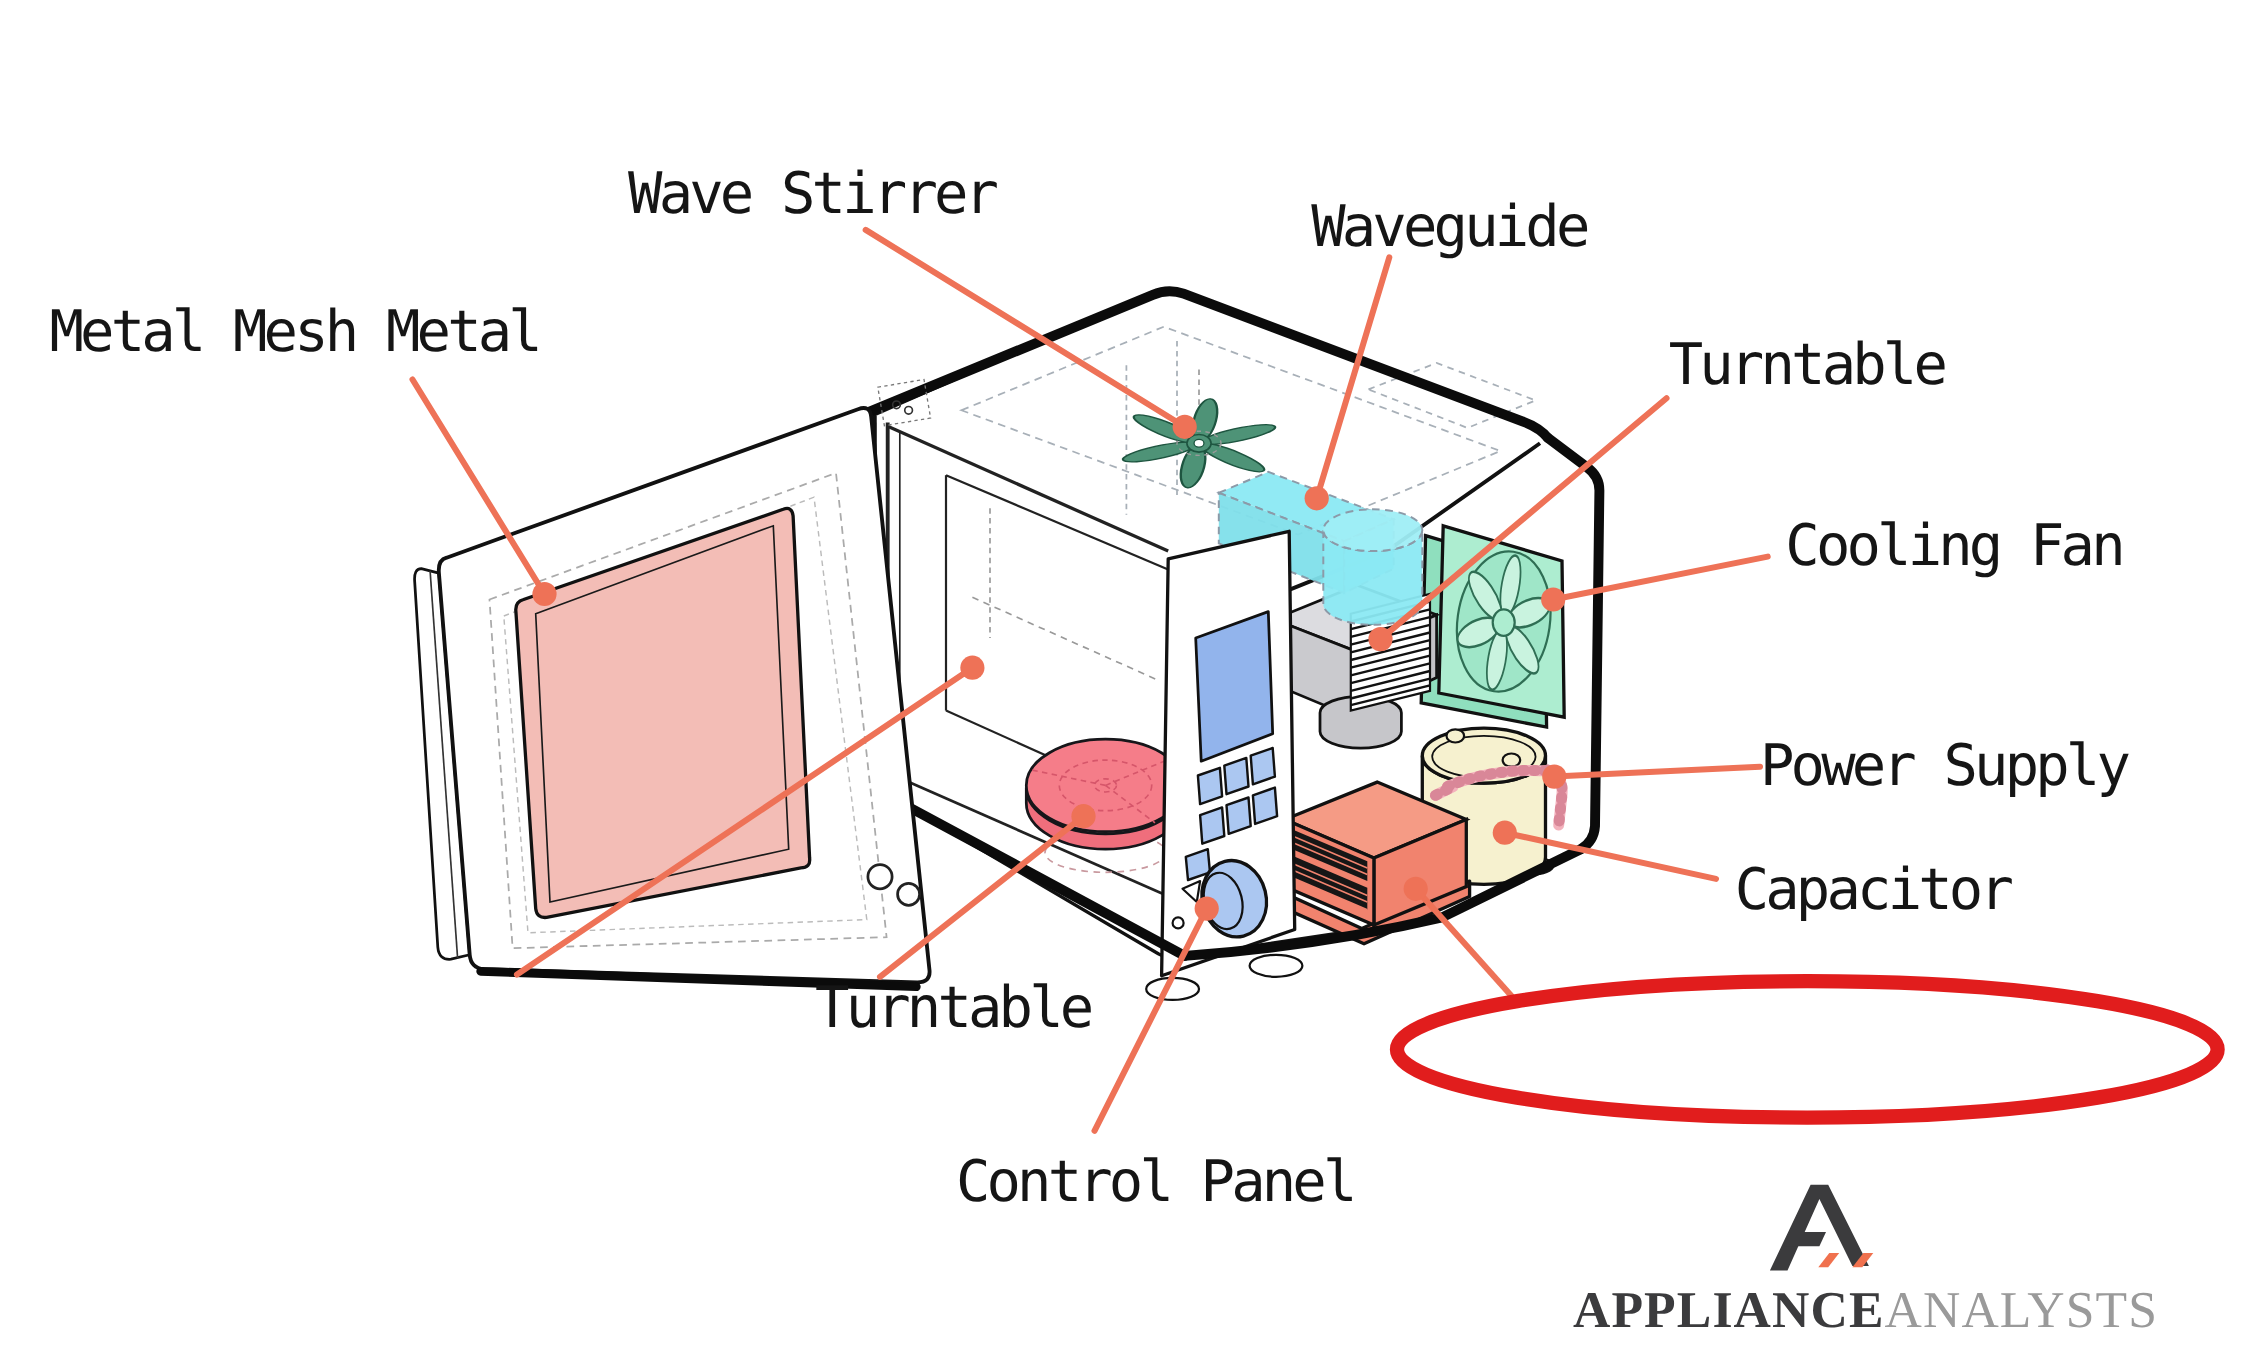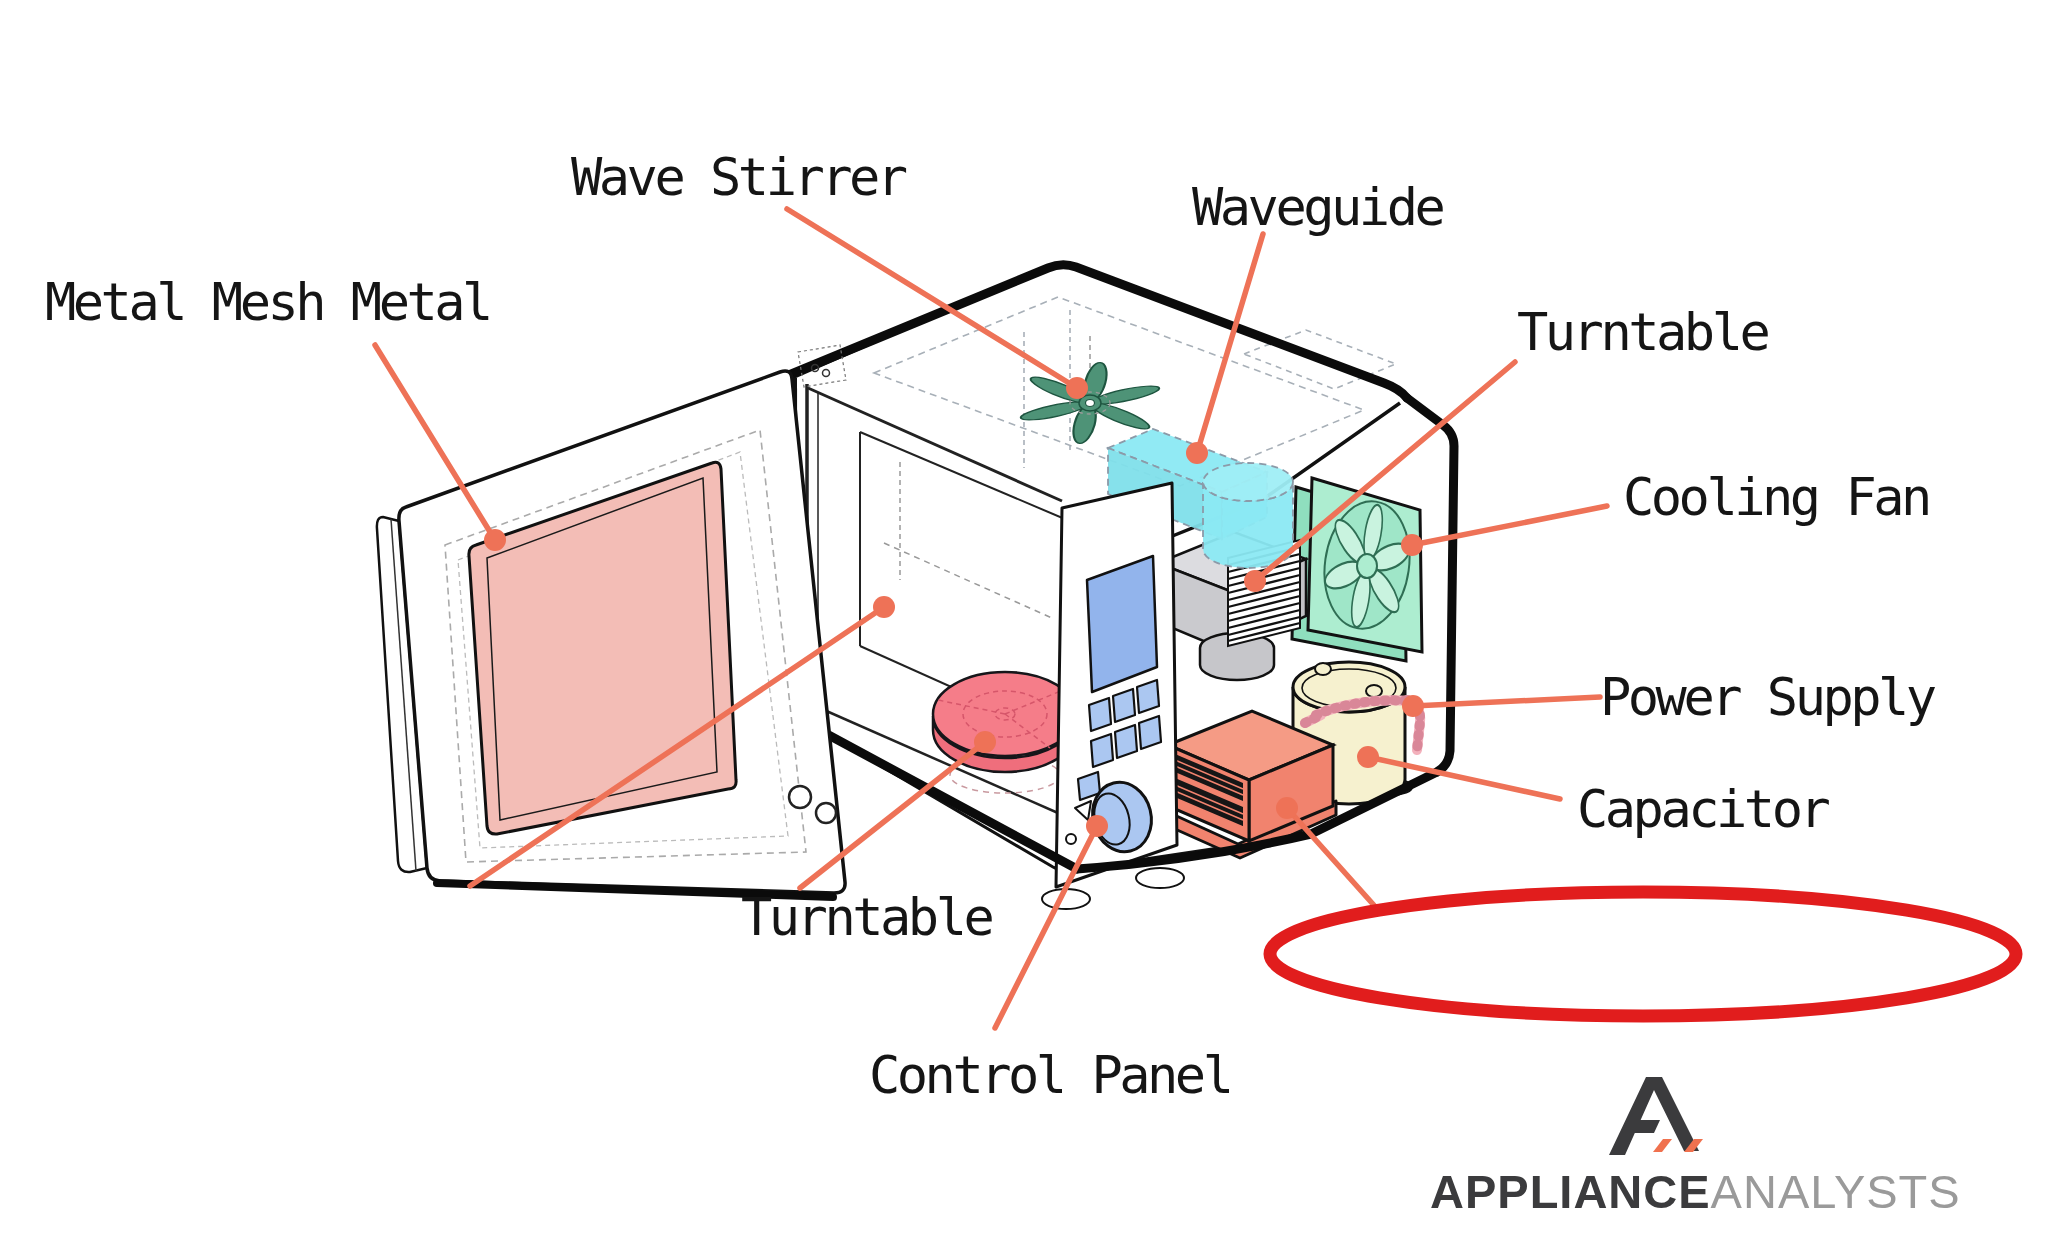--- a/index.html
+++ b/index.html
@@ -1,21 +1,21 @@
 <!DOCTYPE html>
 <html><head>
 <meta charset="utf-8">
 <style>
   html,body{margin:0;padding:0;background:#fff;}
   #stage{position:relative;width:2048px;height:1240px;background:#fff;overflow:hidden;
          font-family:"DejaVu Sans Mono","Liberation Mono",monospace;}
   #art{position:absolute;inset:0;}
   .lbl{position:absolute;font-size:52px;line-height:1;letter-spacing:-3.5px;
        color:#151515;white-space:pre;}
-  #logo-text{position:absolute;left:1430px;top:1168px;font-family:Liberation Sans, sans-serif;
+  #logo-text{position:absolute;left:1430px;top:1168px;font-family:Liberation Serif, serif;
              font-size:47px;line-height:1;letter-spacing:1px;}
   .brand-bold{font-weight:700;color:#3B3B3D;}
   .brand-light{font-weight:400;color:#9A9A9A;}
 </style>
 </head>
 <body>
 
 <div id="stage">
 
 <svg id="art" viewBox="0 0 2048 1240" xmlns="http://www.w3.org/2000/svg">

